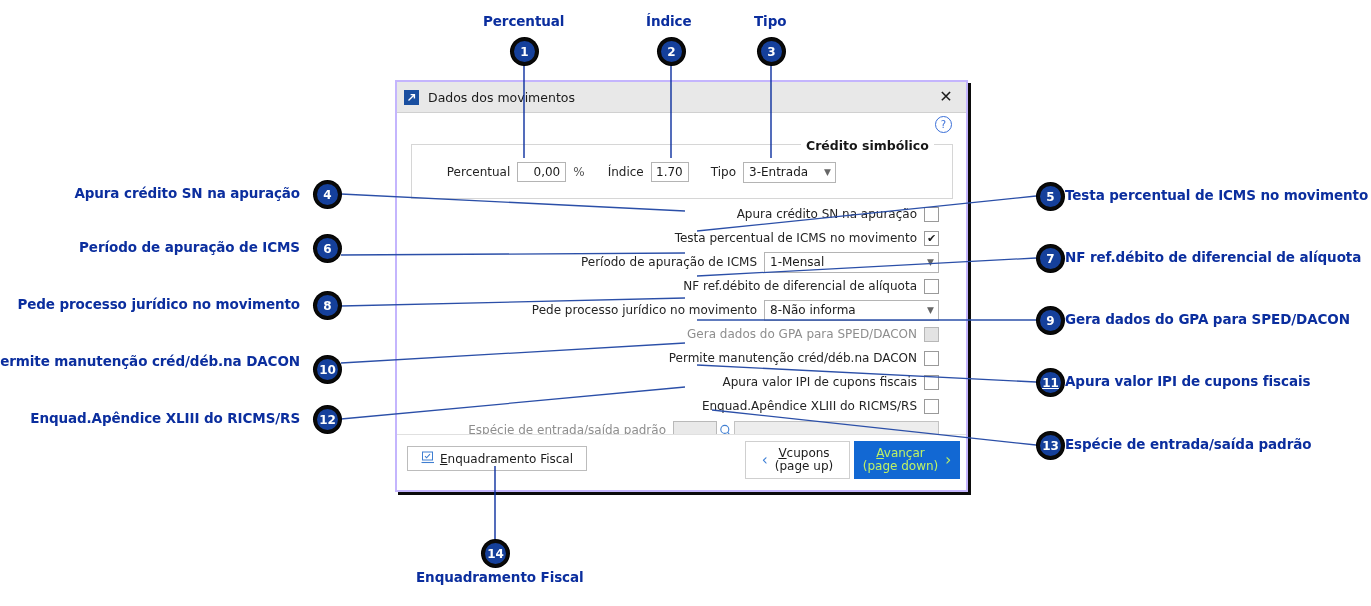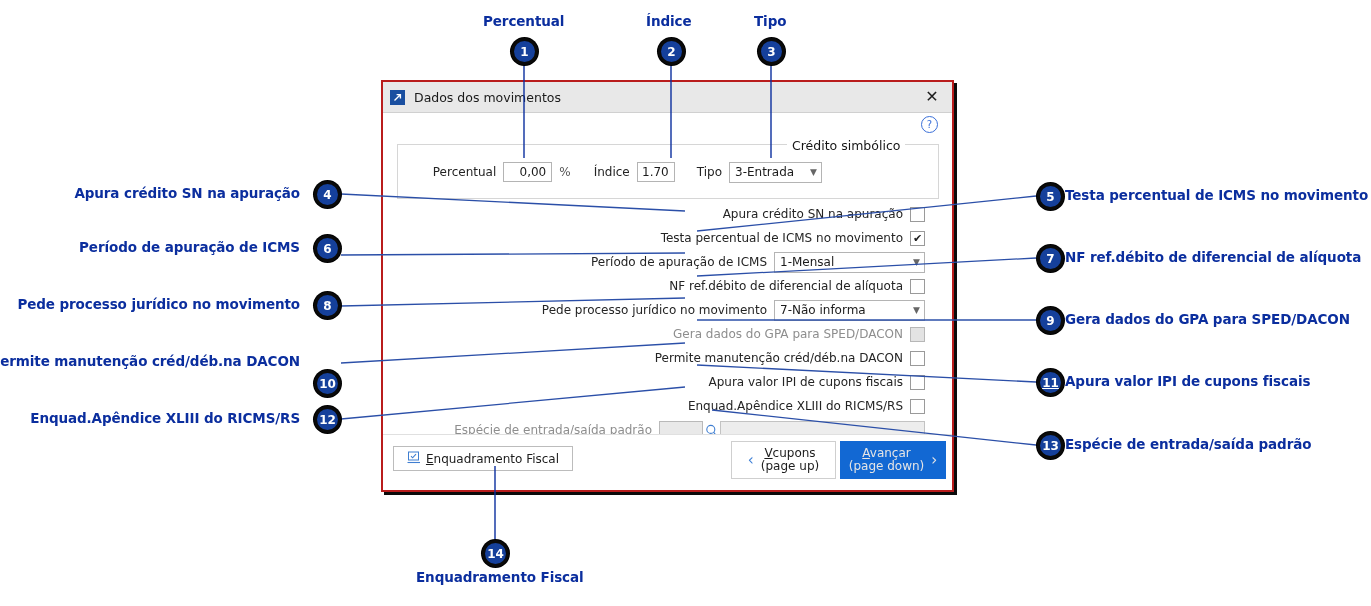--- a/index.html
+++ b/index.html
@@ -34,23 +34,23 @@
     font-family:"DejaVu Sans", sans-serif;
     font-weight:bold;
     font-size:12px;
     display:flex;align-items:center;justify-content:center;
     pointer-events:auto;
     box-shadow:0 0 0 1px #000;
   }
   
   #dialog{
     position:absolute;
-    left:381px;top:80px;width:573px;height:412px;
+    left:395px;top:80px;width:573px;height:412px;
     background:#ffffff;
-    border:2px solid #b91c1c;
+    border:2px solid #c4b5fd;
     box-shadow:3px 3px 0 #0b0b0b;
     box-sizing:border-box;
     z-index:2;
     font-family:"DejaVu Sans", sans-serif;
   }
   .titlebar{
     height:31px;background:#e8e8e8;
     display:flex;align-items:center;
     border-bottom:1px solid #d0d0d0;
     box-sizing:border-box;
@@ -79,21 +79,21 @@
   }
   
   .groupbox{
     position:absolute;left:14px;top:62px;width:542px;height:55px;
     border:1px solid #d6d6d6;
     box-sizing:border-box;
   }
   .group-legend{
     position:absolute;left:404px;top:56px;
     background:#ffffff;padding:0 5px;
-    font-size:12.5px;font-weight:normal;color:#161616;
+    font-size:12.5px;font-weight:bold;color:#161616;
   }
   .group-row{
     position:absolute;left:14px;top:78px;width:542px;height:24px;
     display:flex;align-items:center;
   }
   .fld-label{font-size:12px;color:#242424;margin-right:7px;}
   .txtbox{
     border:1px solid #b4b4b4;background:#fff;height:20px;
     box-sizing:border-box;font-size:12px;color:#1b1b1b;
     display:flex;align-items:center;justify-content:flex-end;
@@ -118,21 +118,21 @@
     padding-right:7px;white-space:nowrap;
   }
   .row .lbl.dim{color:#8e8e8e;}
   .chk{
     width:15px;height:15px;border:1px solid #9a9a9a;background:#fff;
     box-sizing:border-box;flex:0 0 auto;
     display:flex;align-items:center;justify-content:center;
     font-size:11px;color:#1b1b1b;line-height:1;cursor:pointer;
   }
   .chk.disabled{background:#e3e3e3;border-color:#b7b7b7;}
-  .row .selbox{width:151px;flex:0 0 auto;}
+  .row .selbox{width:175px;flex:0 0 auto;}
   .smallbox{
     width:44px;height:19px;border:1px solid #b9b9b9;background:#e9e9e9;
     box-sizing:border-box;flex:0 0 auto;
   }
   .mag{
     width:17px;height:19px;flex:0 0 auto;display:flex;align-items:center;justify-content:center;
     cursor:pointer;
   }
   .widebox{
     width:205px;height:19px;border:1px solid #c3c3c3;background:#ededed;
@@ -152,21 +152,21 @@
   .btn-fiscal u{text-decoration:underline;}
   .btn-nav{
     position:absolute;top:6px;height:38px;box-sizing:border-box;
     display:flex;align-items:center;justify-content:center;gap:7px;
     cursor:pointer;font-size:12px;line-height:13px;text-align:center;
   }
   .btn-voltar{
     right:116px;width:105px;border:1px solid #cfcfcf;background:#fff;color:#1c1c1c;
   }
   .btn-avancar{
-    right:6px;width:106px;background:#1268D3;color:#e5e5e5;border:1px solid #1268D3;
+    right:6px;width:106px;background:#1268D3;color:#bef264;border:1px solid #1268D3;
   }
   .btn-nav .arrow{font-size:15px;font-weight:normal;}
   .btn-voltar .arrow{color:#3d7fd6;}
   .btn-nav .lines{display:flex;flex-direction:column;}
   .btn-nav .l1 u{text-decoration:underline;}
 </style>
 </head>
 <body>
 
 <div id="dialog">
@@ -224,21 +224,21 @@
     </div>
 
     <div class="row">
       <span class="lbl">NF ref.débito de diferencial de alíquota</span>
       <span class="chk"></span>
     </div>
 
     <div class="row">
       <span class="lbl">Pede processo jurídico no movimento</span>
       <span class="selbox">
-        <span>7-Não informa</span>
+        <span>8-Não informa</span>
         <span class="chev">▼</span>
       </span>
     </div>
 
     <div class="row">
       <span class="lbl dim">Gera dados do GPA para SPED/DACON</span>
       <span class="chk disabled"></span>
     </div>
 
     <div class="row">
@@ -334,21 +334,21 @@
   <div class="ann-label left" style="right:1071px;top:186px;">Apura crédito SN na apuração</div>
   <div class="badge" style="left:314px;top:181px;">4</div>
 
   <div class="ann-label left" style="right:1071px;top:240px;">Período de apuração de ICMS</div>
   <div class="badge" style="left:314px;top:235px;">6</div>
 
   <div class="ann-label left" style="right:1071px;top:297px;">Pede processo jurídico no movimento</div>
   <div class="badge" style="left:314px;top:292px;">8</div>
 
   <div class="ann-label left" style="right:1071px;top:354px;">Permite manutenção créd/déb.na DACON</div>
-  <div class="badge" style="left:314px;top:370px;">10</div>
+  <div class="badge" style="left:314px;top:356px;">10</div>
 
   <div class="ann-label left" style="right:1071px;top:411px;">Enquad.Apêndice XLIII do RICMS/RS</div>
   <div class="badge" style="left:314px;top:406px;">12</div>
 
   <div class="ann-label right" style="left:1065px;top:188px;">Testa percentual de ICMS no movimento</div>
   <div class="badge" style="left:1037px;top:183px;">5</div>
 
   <div class="ann-label right" style="left:1065px;top:250px;">NF ref.débito de diferencial de alíquota</div>
   <div class="badge" style="left:1037px;top:245px;">7</div>
 

